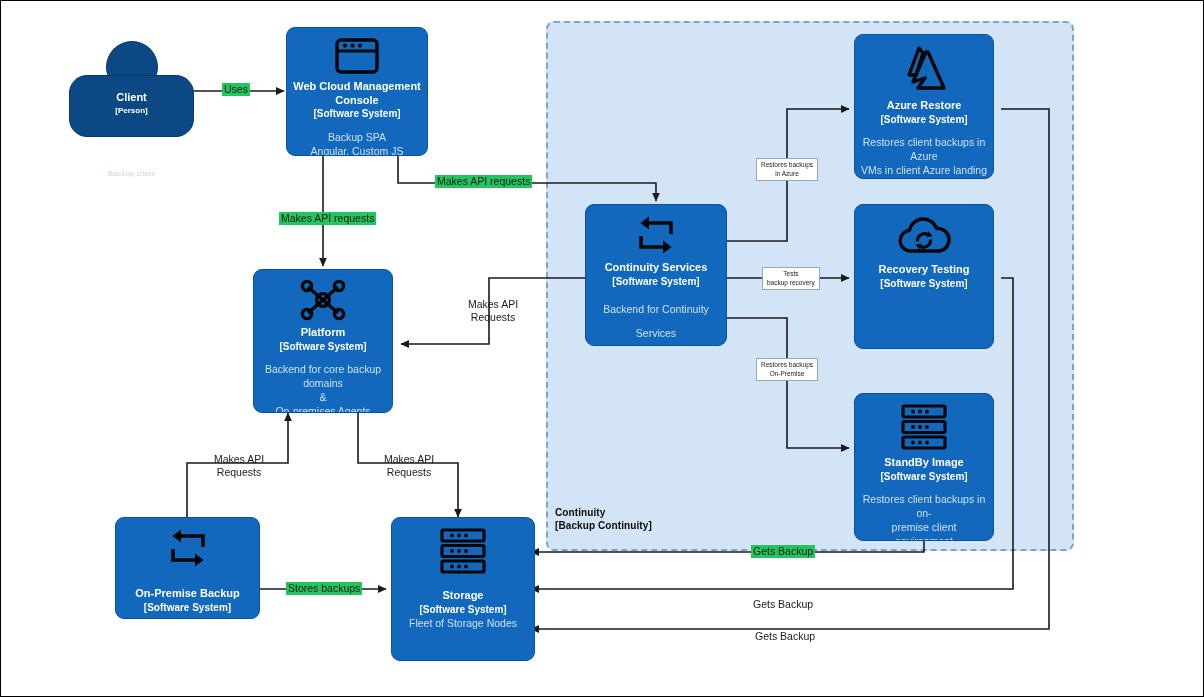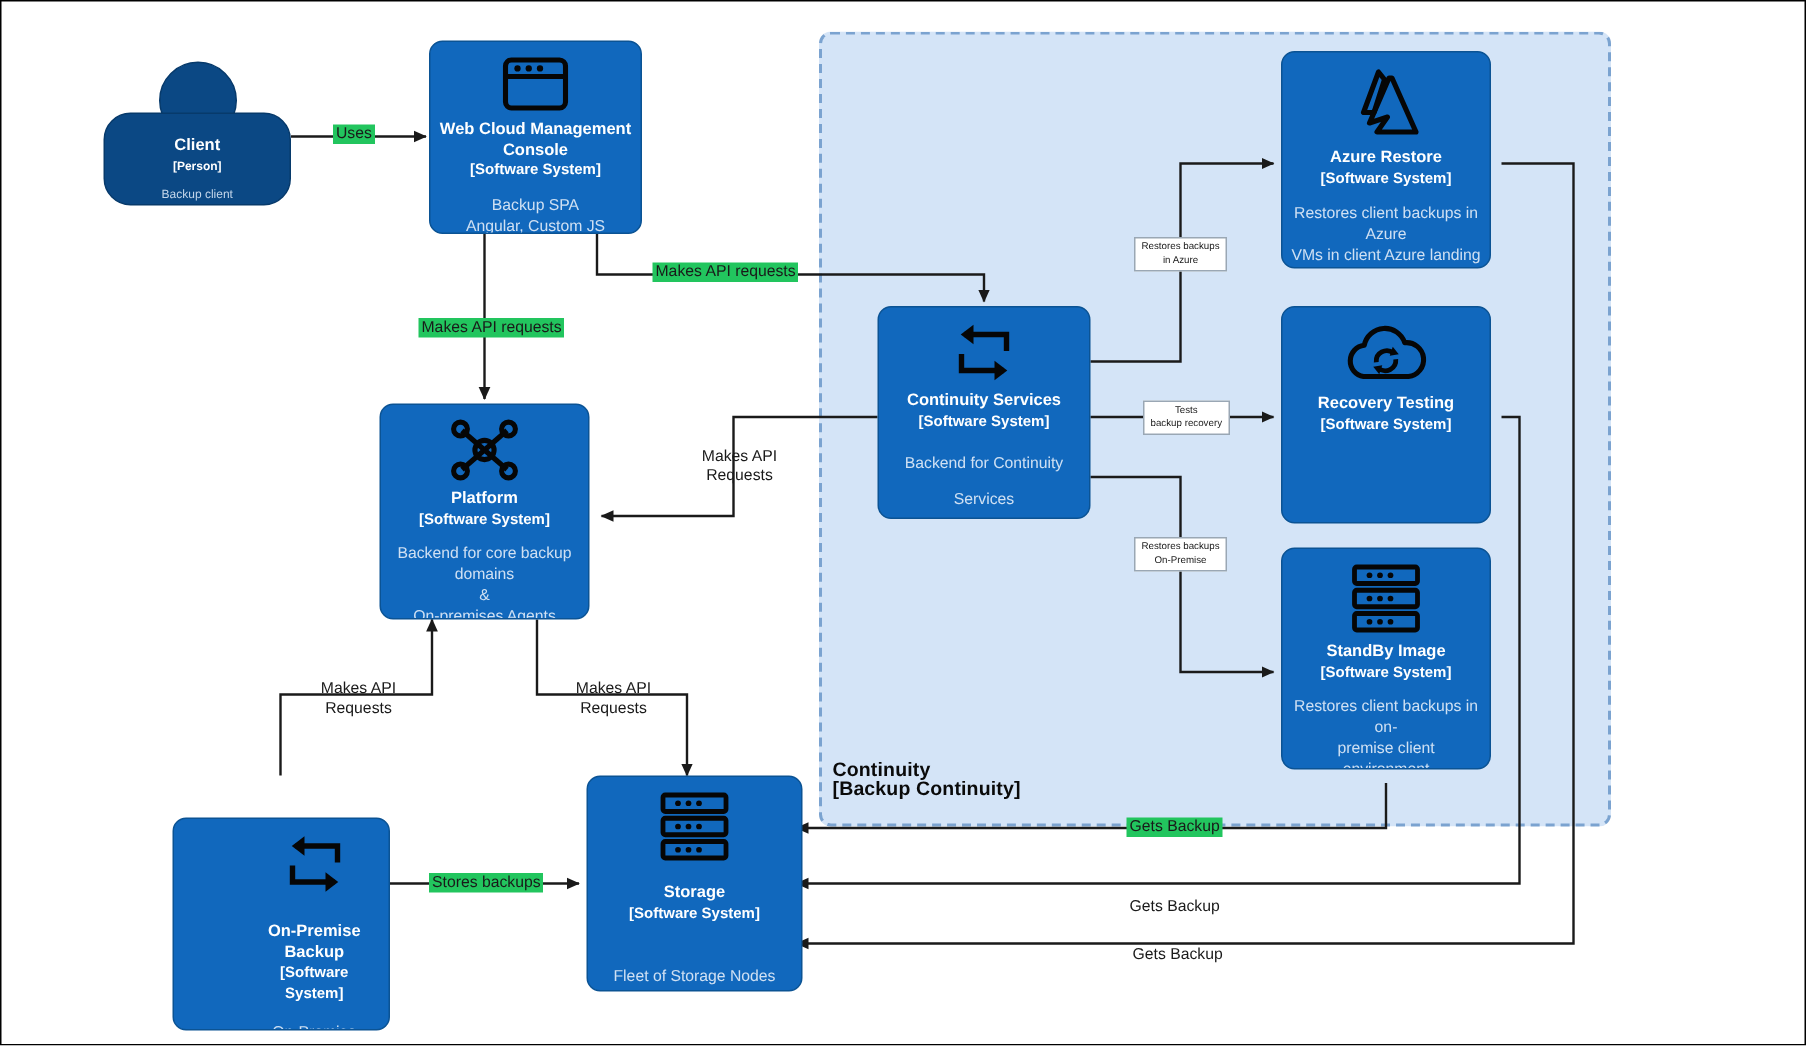--- a/index.html
+++ b/index.html
@@ -33,21 +33,21 @@
     background: #d4e4f7;
     border: 2px dashed #7ba3d0;
     border-radius: 8px;
     box-sizing: border-box;
     z-index: 1;
   }
   .boundary-label {
     position: absolute;
     z-index: 3;
     color: #0a0a0a;
-    font-size: 13px;
+    font-size: 10px;
     font-weight: bold;
     line-height: 13px;
     letter-spacing: .1px;
   }
   .boundary-label .sub { font-weight: bold; }
 
   
   .sysbox {
     position: absolute;
     background: #1168bd;
@@ -112,20 +112,21 @@
     width: 100%;
     height: 62px;
     border-radius: 18px;
     background: #0b4884;
     border: 1px solid #073a6b;
     box-sizing: border-box;
     display: flex;
     flex-direction: column;
     align-items: center;
     justify-content: flex-start;
+    gap: 44px;
   }
   .person .titleblock {
     text-align: center;
     color: #ffffff;
     font-weight: bold;
     font-size: 11px;
     line-height: 13px;
     margin-top: 15px;
   }
   .person .tech { display: block; font-size: 8px; font-weight: bold; }
@@ -350,21 +351,21 @@
       </g>
       <path d="M32.5,17.2 L36.5,22.2 L30.5,23.2 z" fill="#060606"></path>
       <path d="M23.5,35.5 L19.5,30.5 L25.5,29.5 z" fill="#060606"></path>
     </svg>
     <div class="titleblock">
       <span>Recovery Testing</span>
       <span class="tech">[Software System]</span>
     </div>
   </div>
 
-  <div class="sysbox" style="left:853px; top:364px; width:140px; height:148px;">
+  <div class="sysbox" style="left:853px; top:392px; width:140px; height:148px;">
     <svg class="icon" width="50" height="48" viewBox="0 0 50 48">
       <g fill="none" stroke="#060606" stroke-width="3.2">
         <rect x="4" y="3" width="42" height="11" rx="1.5"></rect>
         <rect x="4" y="18.5" width="42" height="11" rx="1.5"></rect>
         <rect x="4" y="34" width="42" height="11" rx="1.5"></rect>
       </g>
       <g fill="#060606">
         <circle cx="14" cy="8.5" r="1.9"></circle>
           <circle cx="21" cy="8.5" r="1.9"></circle>
           <circle cx="28" cy="8.5" r="1.9"></circle>
@@ -379,21 +380,21 @@
     <div class="titleblock">
       <span>StandBy Image</span>
       <span class="tech">[Software System]</span>
     </div>
     <div class="desc" style="padding:0 7px;">
       <div>Restores client backups in on-</div>
       <div>premise client environment</div>
     </div>
   </div>
 
-  <div class="sysbox" style="left:114px; top:544px; width:145px; height:142px;padding-left:44px;">
+  <div class="sysbox" style="left:114px; top:516px; width:145px; height:102px;">
     <svg class="icon" width="52" height="42" viewBox="0 0 52 42">
       <g fill="none" stroke="#060606" stroke-width="3.6" stroke-linejoin="miter">
         <path d="M13,9 L41,9 L41,20"></path>
         <path d="M39,33 L11,33 L11,22"></path>
       </g>
       <path d="M19,2.5 L10.5,9 L19,15.5 z" fill="#060606"></path>
       <path d="M33,26.5 L41.5,33 L33,39.5 z" fill="#060606"></path>
     </svg>
     <div class="titleblock" style="margin-top:18px;">
       <span>On-Premise Backup</span>
@@ -418,16 +419,16 @@
           <circle cx="28" cy="24" r="1.9"></circle>
         <circle cx="14" cy="39.5" r="1.9"></circle>
           <circle cx="21" cy="39.5" r="1.9"></circle>
           <circle cx="28" cy="39.5" r="1.9"></circle>
       </g>
     </svg>
     <div class="titleblock" style="margin-top:14px;">
       <span>Storage</span>
       <span class="tech">[Software System]</span>
     </div>
-    <div class="desc" style="margin-top:28px;">Fleet of Storage Nodes</div>
+    <div class="desc" style="margin-top:0;">Fleet of Storage Nodes</div>
   </div>
 
 </div>
 
 </body></html>

